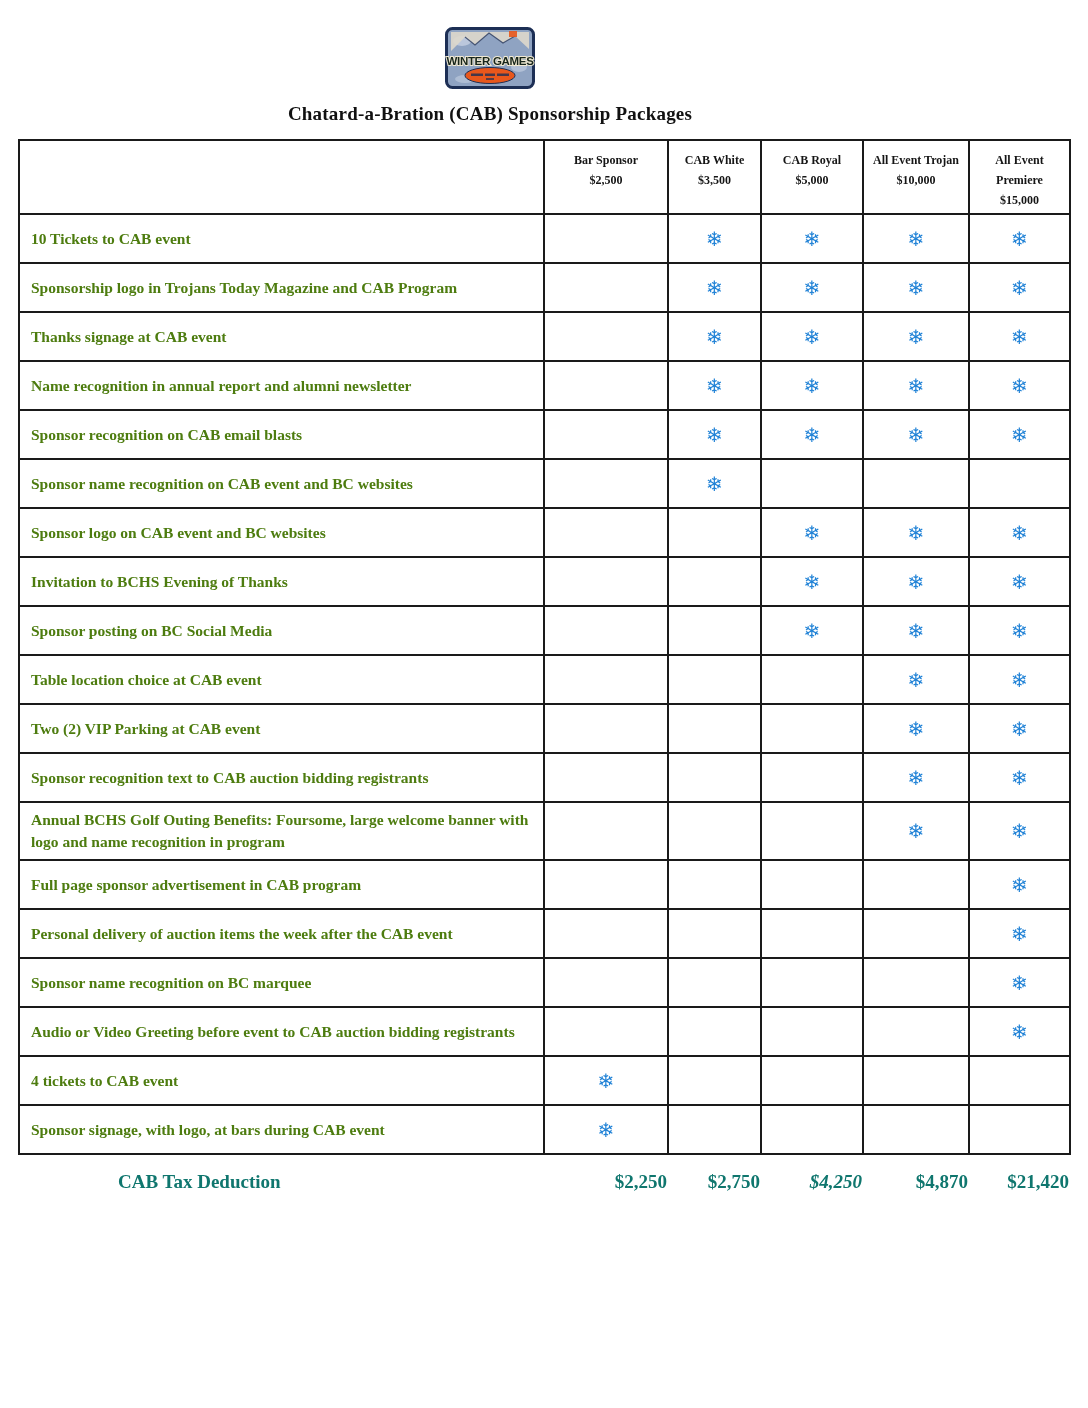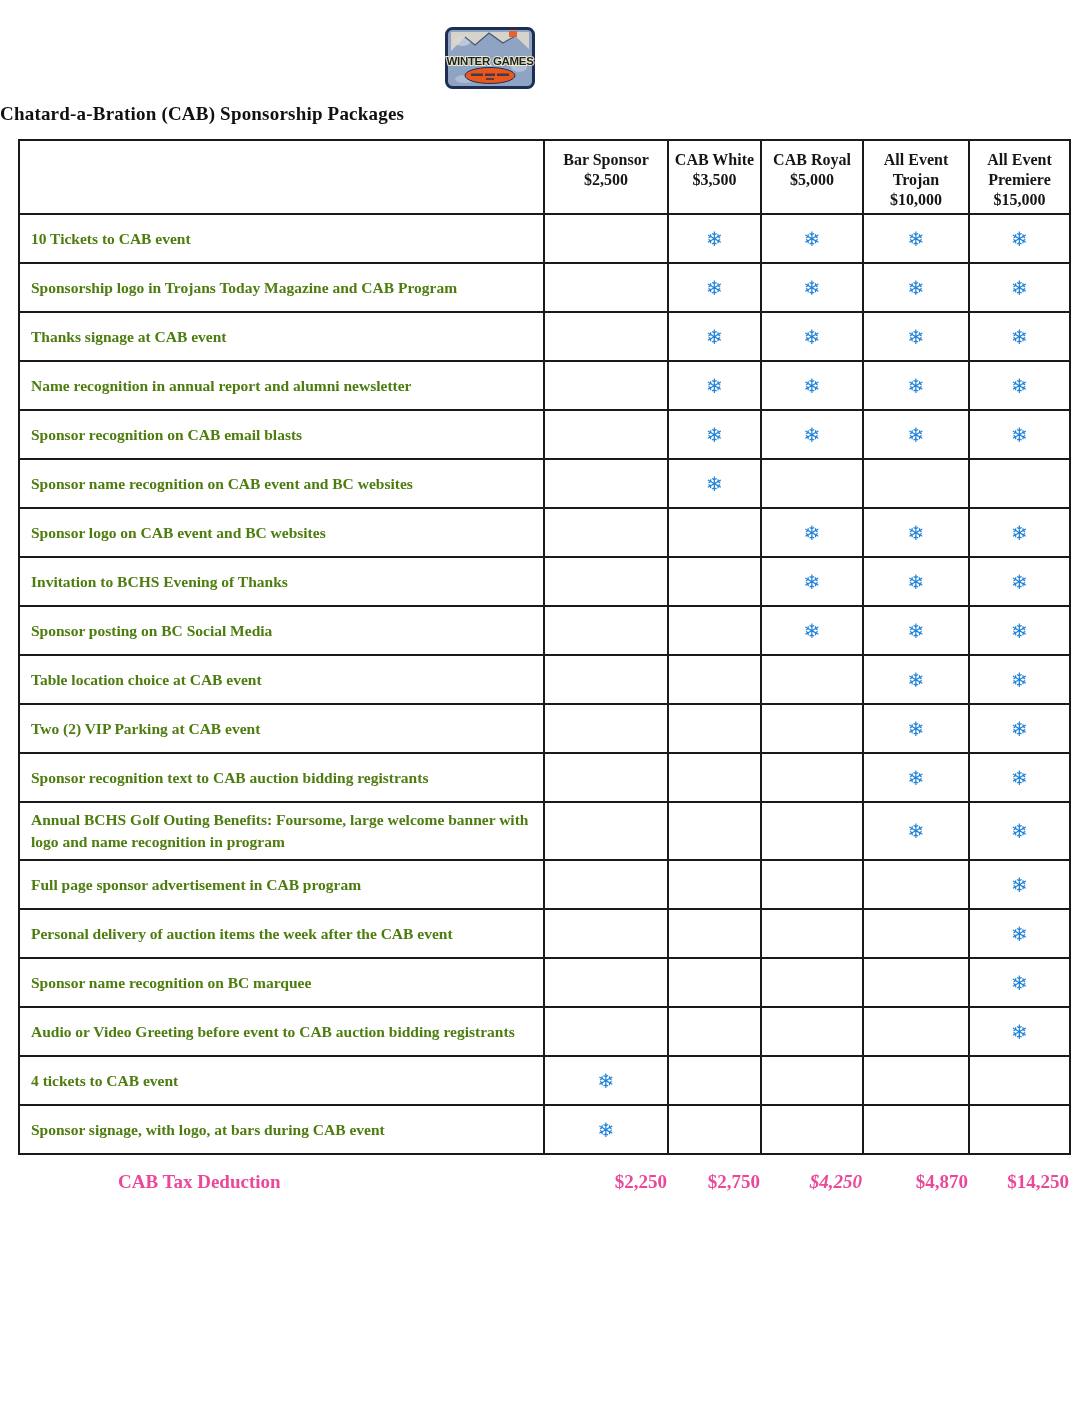--- a/index.html
+++ b/index.html
@@ -16,21 +16,21 @@
     font-family: "Liberation Serif", serif;
     color: #161616;
     padding-top: 27px;
     box-sizing: border-box;
   }
   .logo-wrap {
     display: flex;
     justify-content: center;
   }
   .page-title {
-    text-align: left;
+    text-align: center;
     margin-top: 14px;
     font-size: 19px;
     font-weight: bold;
     color: #111111;
     letter-spacing: 0.2px;
   }
   table.sponsorship {
     border-collapse: collapse;
     table-layout: fixed;
     width: 1051px;
@@ -39,21 +39,21 @@
   table.sponsorship th,
   table.sponsorship td {
     border: 2px solid var(--border-col, #1a1a1a);
     box-sizing: border-box;
   }
   th.corner { height: 74px; background: #ffffff; }
   th.pkg {
     vertical-align: top;
     text-align: center;
     padding-top: 9px;
-    font-size: 16px;
+    font-size: 12px;
     font-weight: bold;
     line-height: 20px;
     color: #161616;
   }
   td.label {
     height: 49px;
     vertical-align: middle;
     padding: 6px 8px 6px 11px;
     font-size: 15.5px;
     font-weight: bold;
@@ -68,21 +68,21 @@
     line-height: 1;
     color: var(--snow, #1e81d6);
   }
   .tax-row {
     display: flex;
     align-items: baseline;
     margin: 16px 0 0 18px;
     width: 1051px;
     font-size: 19px;
     font-weight: bold;
-    color: #ec4899;
+    color: #0f766e;
   }
   .tax-label {
     width: 525px;
     box-sizing: border-box;
     padding-left: 100px;
   }
   .tax-val { text-align: right; box-sizing: border-box; }
   .tax-val.w0 { width: 124px; }
   .tax-val.w1 { width: 93px; }
   .tax-val.w2 { width: 102px; font-style: italic; }
@@ -304,17 +304,17 @@
       </tbody>
   </table>
 
   <div class="tax-row">
     <div class="tax-label">CAB Tax Deduction</div>
     <div style="display:flex">
         <div class="tax-val w0">$2,250</div>
         <div class="tax-val w1">$2,750</div>
         <div class="tax-val w2">$4,250</div>
         <div class="tax-val w3">$4,870</div>
-        <div class="tax-val w4">$14,250</div>
+        <div class="tax-val w4">$21,420</div>
       </div>
   </div>
 
 </div>
 
 </body></html>

